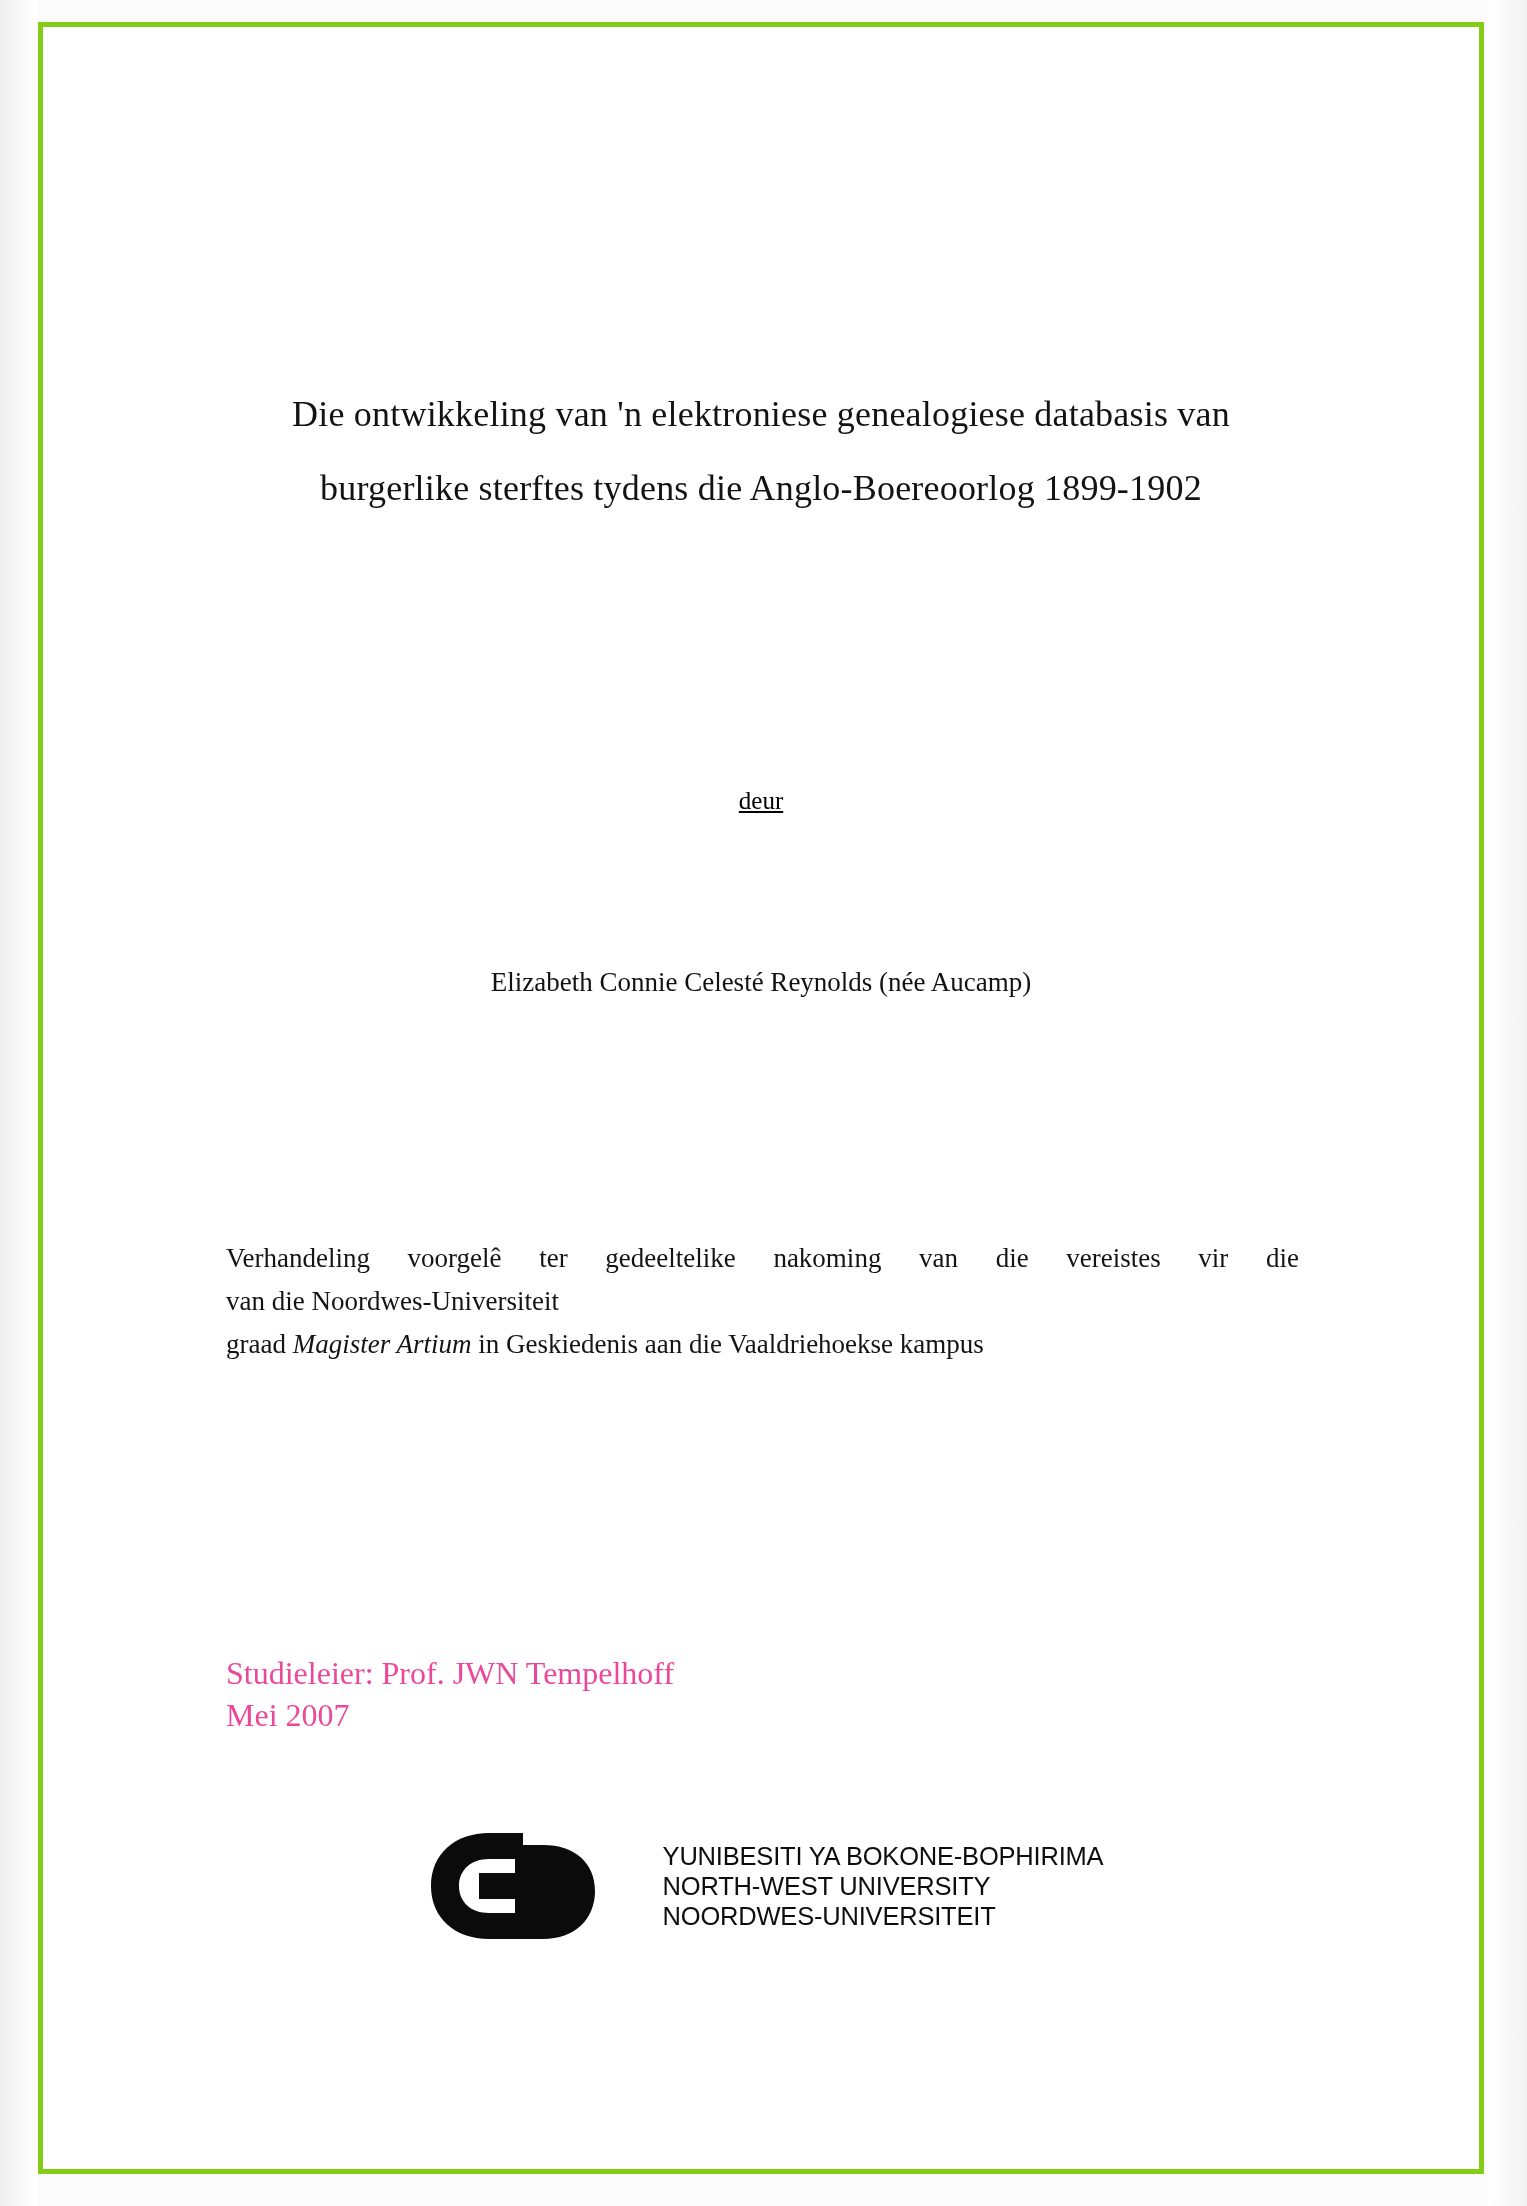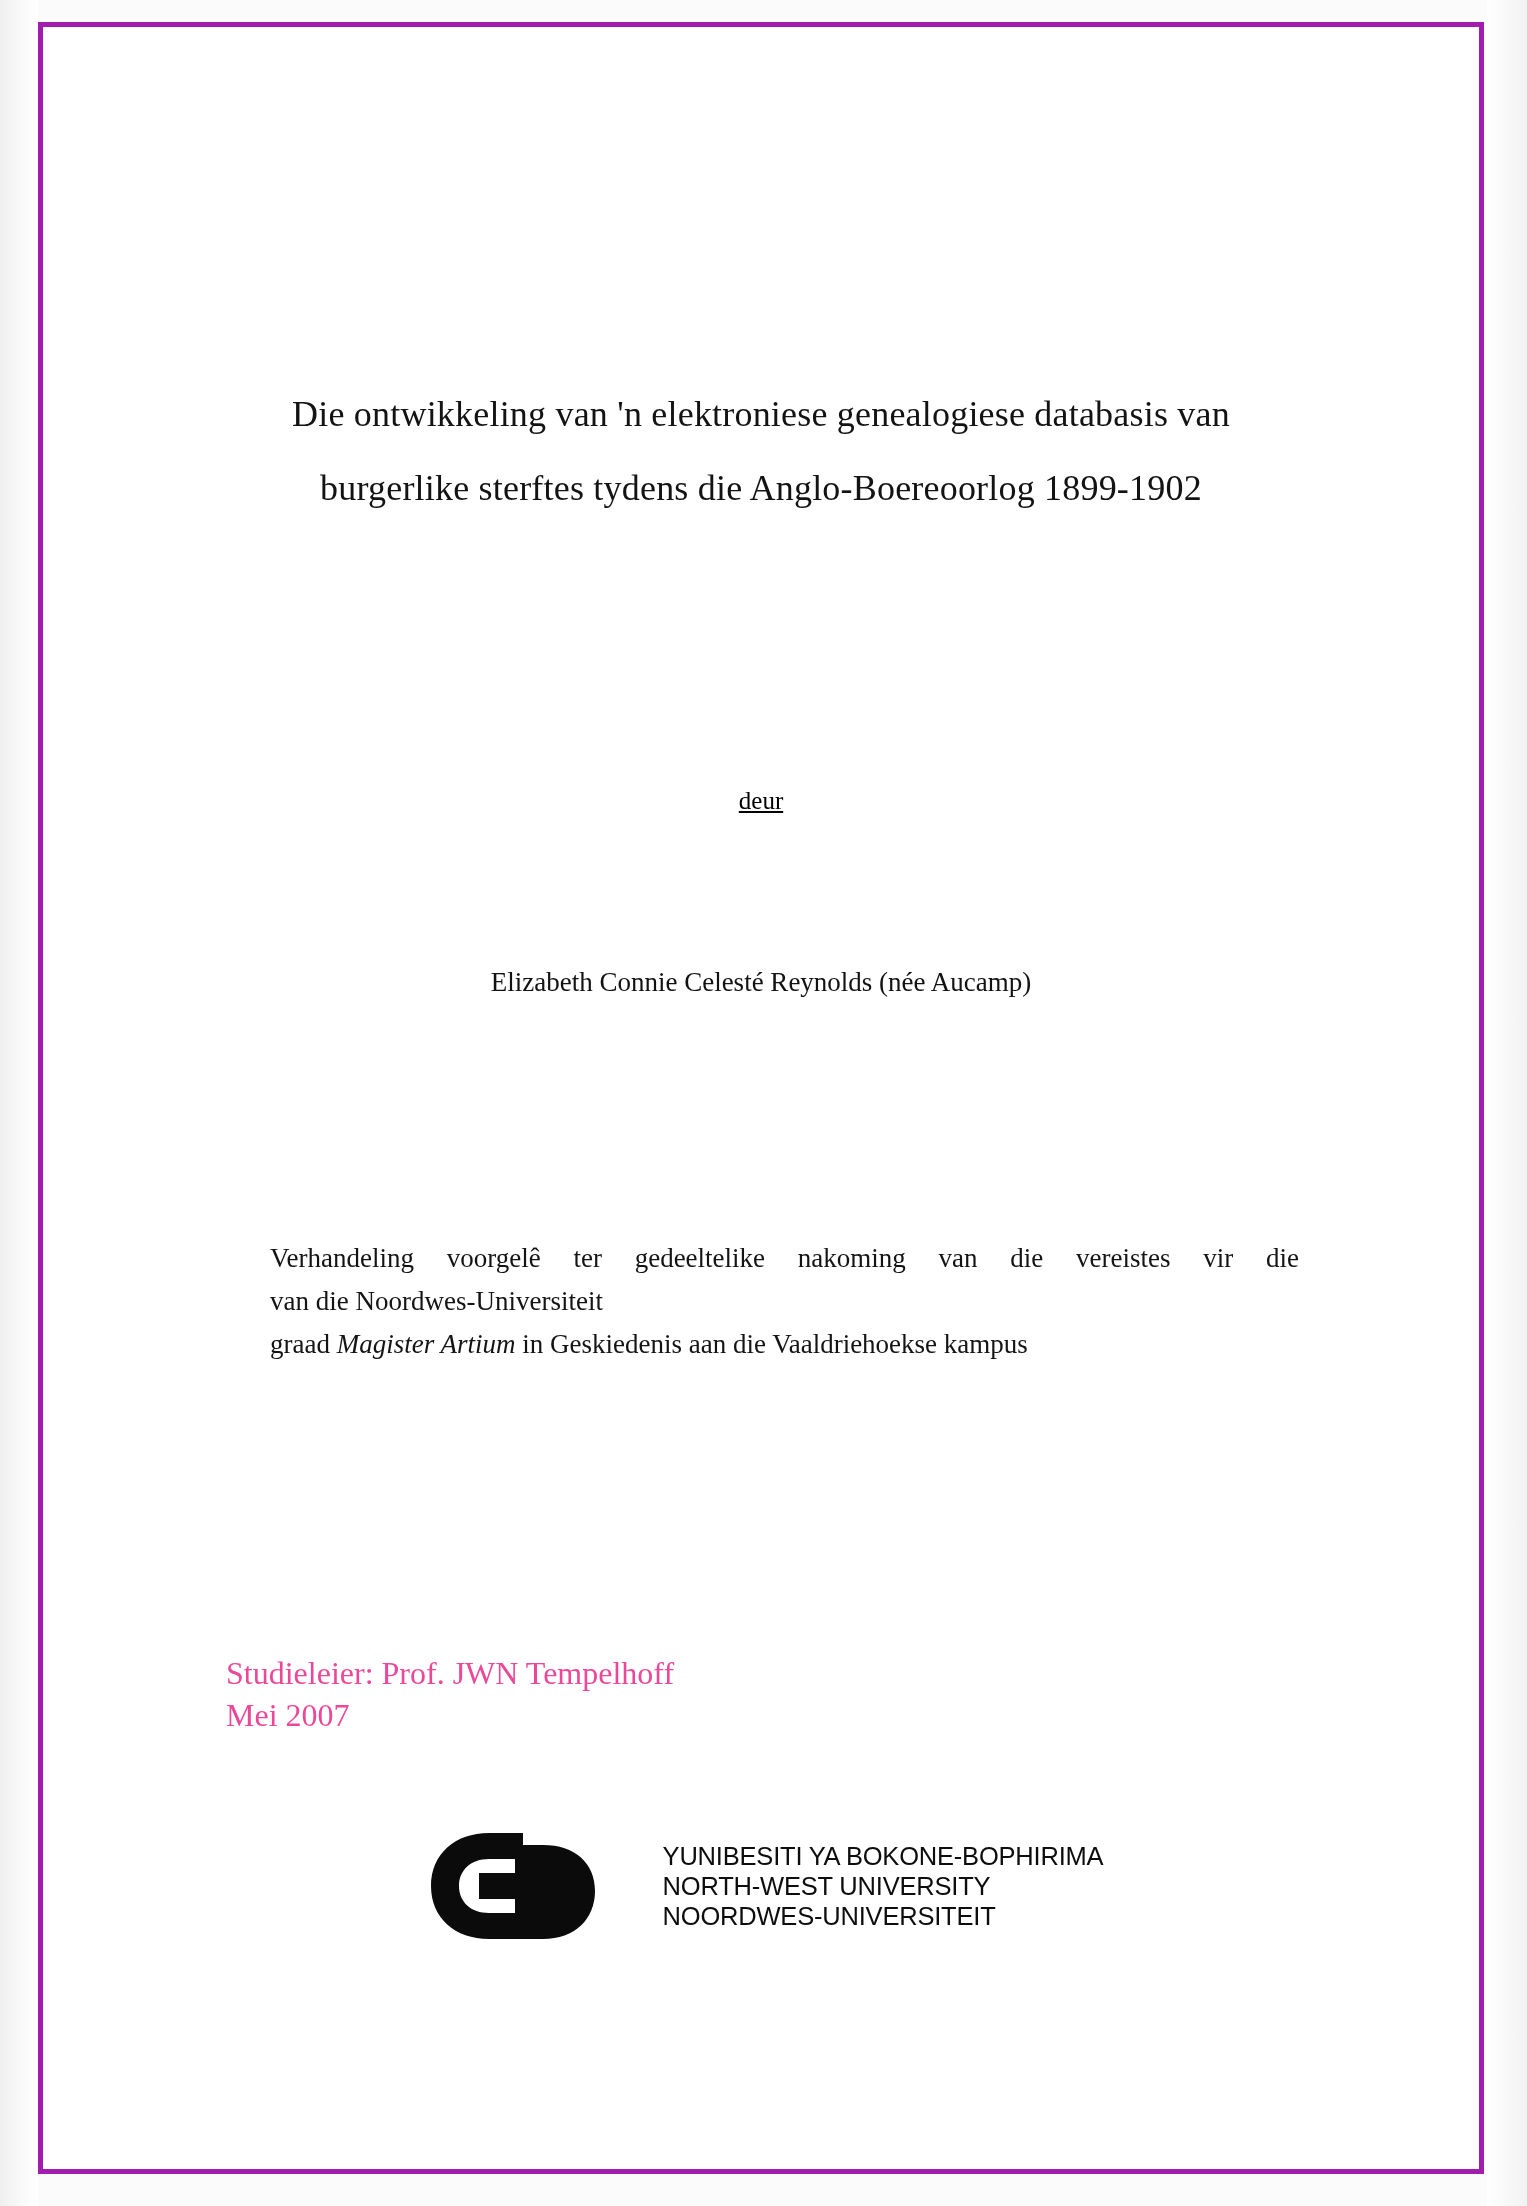--- a/index.html
+++ b/index.html
@@ -26,21 +26,21 @@
     background: #fbfbfb;
   }
 
   
   .page-frame {
     position: absolute;
     left: 38px;
     top: 22px;
     width: 1446px;
     height: 2152px;
-    border: 5px solid #a21caf;
+    border: 5px solid #84cc16;
     background: #ffffff;
     box-sizing: border-box;
   }
 
   
   .title-block {
     position: absolute;
     left: 150px;
     right: 150px;
     top: 350px;
@@ -78,21 +78,20 @@
 
   
   .statement {
     position: absolute;
     left: 183px;
     right: 180px;
     top: 1210px;
     font-size: 27px;
     line-height: 43px;
     color: #141414;
-    margin-left: 44px;
   }
   .statement .just {
     text-align: justify;
     text-align-last: justify;
   }
   .statement .normal {
     text-align: left;
   }
   .statement i {
     font-style: italic;

